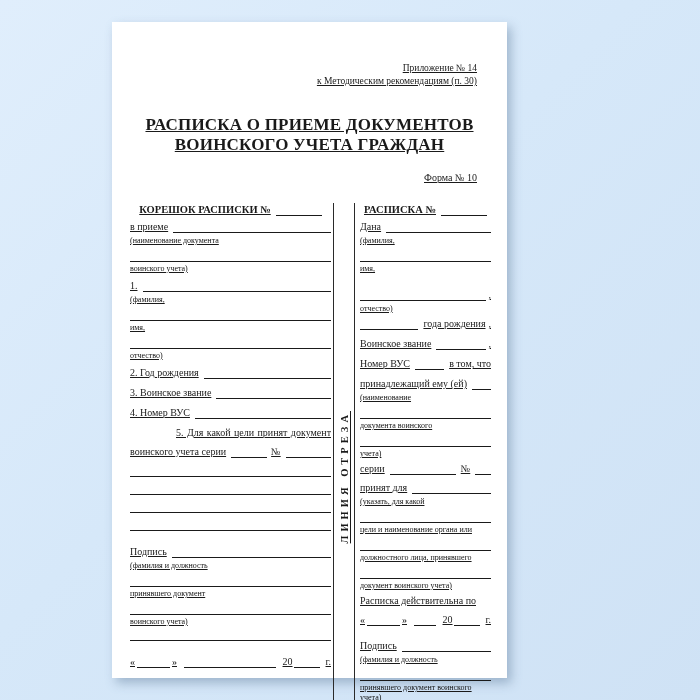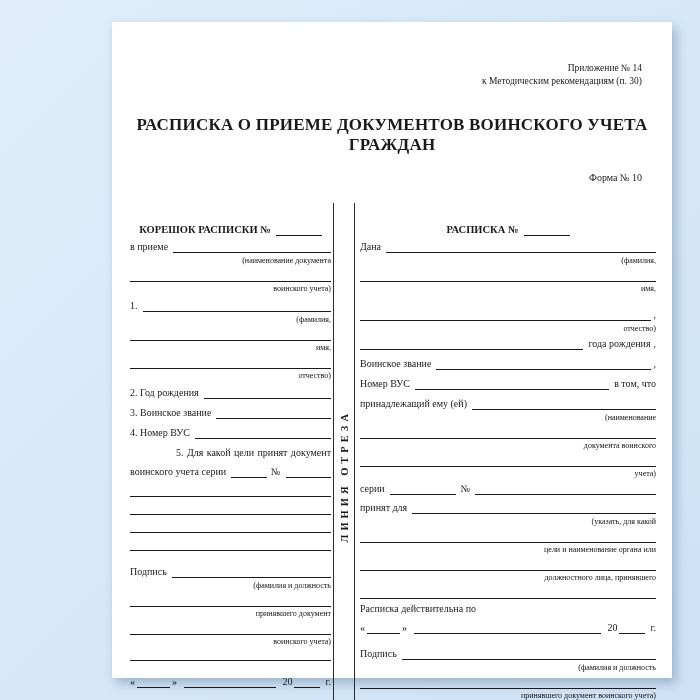--- a/index.html
+++ b/index.html
@@ -3,57 +3,58 @@
 <meta charset="utf-8">
 <style>
   html,body{margin:0;padding:0;}
   body{
     width:700px;height:700px;overflow:hidden;
     background:linear-gradient(135deg,#e0eefc 0%,#d6e8f9 45%,#cfe2f5 100%);
     font-family:"Liberation Serif","DejaVu Serif",serif;
     color:#1a1a1a;
   }
   .page{
-    position:absolute;left:112px;top:22px;width:560px;height:656px;
+    position:absolute;left:112px;top:22px;width:395px;height:656px;
     background:#ffffff;
     box-shadow:4px 5px 10px rgba(90,120,150,0.45);
+    text-decoration:underline;
   }
   
   .annex{margin:40px 30px 0 0;text-align:right;font-size:9.5px;line-height:13px;}
   .title{margin:27px 10px 0 10px;text-align:center;font-size:17px;font-weight:bold;letter-spacing:.2px;}
   .formno{margin:17px 30px 0 0;text-align:right;font-size:10px;padding-left:48px;}
   
   .cols{display:flex;align-items:stretch;margin:20px 16px 0 18px;}
   .col{font-size:10px;line-height:14px;}
   .col.left{width:201px;}
   .col.right{flex:1;min-width:0;}
   .divider{
     width:20px;margin:0 5px 0 2px;
     border-left:1px solid #2a2a2a;border-right:1px solid #2a2a2a;
     display:flex;align-items:center;justify-content:center;
   }
   .cutlabel{
     writing-mode:vertical-rl;transform:rotate(180deg);
     font-size:10.5px;font-weight:bold;letter-spacing:4px;white-space:nowrap;
   }
   
-  .chead{display:flex;justify-content:center;align-items:flex-end;font-weight:bold;font-size:10.5px;margin-top:20px;}
+  .chead{display:flex;justify-content:center;align-items:flex-end;font-weight:bold;font-size:10.5px;}
   .row{display:flex;align-items:flex-end;white-space:nowrap;justify-content:center;}
   .lbl{flex:0 0 auto;}
   .fill{flex:1 1 auto;min-width:8px;border-bottom:1px solid #1a1a1a;margin:0 0 1px 5px;}
   .fill.noml{margin-left:0;}
   .u{display:inline-block;border-bottom:1px solid #1a1a1a;height:10px;margin-bottom:1px;}
   .u45{width:46px;margin-left:5px;}
   .u36{width:36px;margin:0 4px 1px 5px;}
   .u70{width:66px;margin:0 5px 1px 5px;}
   .uq{width:33px;margin:0 2px 1px 2px;}
   .ud{flex:1 1 auto;margin:0 7px 1px 7px;}
   .uy{width:26px;margin:0 6px 1px 1px;}
   .line{border-bottom:1px solid #1a1a1a;height:1px;}
-  .hint{font-size:8px;line-height:10px;text-align:right;margin-top:2px;color:#111;}
+  .hint{font-size:8px;line-height:10px;text-align:left;margin-top:2px;color:#111;}
   .just{text-align:justify;text-align-last:justify;margin-left:46px;}
   .jblock{text-align:justify;white-space:normal;}
   .tail{margin-left:5px;}
   .comma{margin-left:3px;}
   .mp{margin-left:7px;}
   
   .mt3{margin-top:3px;}.mt5{margin-top:5px;}.mt6{margin-top:6px;}
   .mt8{margin-top:8px;}.mt10{margin-top:10px;}.mt12{margin-top:12px;}
   .mt14{margin-top:14px;}.mt16{margin-top:16px;}
 </style>
@@ -202,20 +203,21 @@
       <div class="row mt5">
         <span class="lbl">принят для</span>
           <span class="fill"></span>
       </div>
       <div class="hint">(указать, для какой</div>
       <div class="line mt14"></div>
       <div class="hint">цели и наименование органа или</div>
       <div class="line mt14"></div>
       <div class="hint">должностного лица, принявшего</div>
       <div class="line mt14"></div>
+      <div class="hint">документ воинского учета)</div>
 
       <div class="mt3">Расписка действительна по</div>
       <div class="row mt5">
         <span>«</span>
           <span class="u uq"></span>
           <span>»</span>
           <span class="u ud"></span>
           <span>20</span>
           <span class="u uy"></span>
           <span>г.</span>

